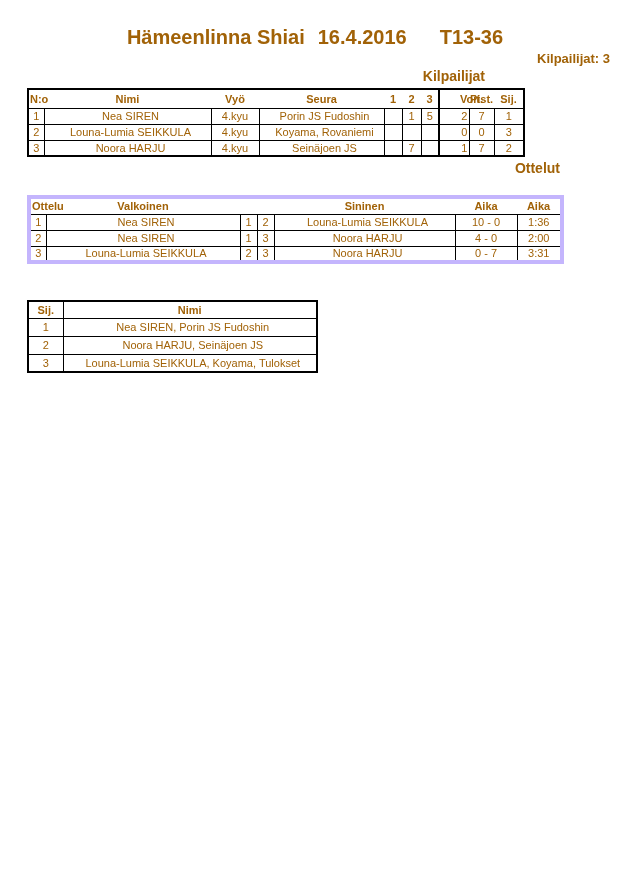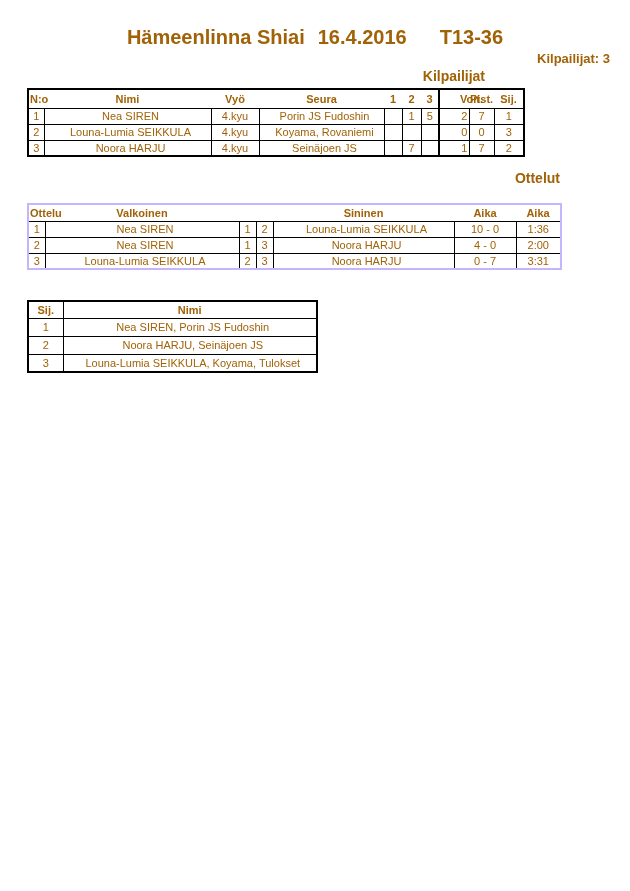--- a/index.html
+++ b/index.html
@@ -30,21 +30,21 @@
     font-size: 13px;
     font-weight: bold;
   }
   .section-heading {
     position: absolute;
     text-align: right;
     font-size: 14px;
     font-weight: bold;
   }
   #heading-competitors { top: 68px; left: 0;   width: 485px; }
-  #heading-matches     { top: 170px; left: 27px; width: 533px; }
+  #heading-matches     { top: 160px; left: 27px; width: 533px; }
   #heading-results     { top: 279px; left: 27px; width: 289px; }
 
   table {
     position: absolute;
     border-collapse: collapse;
     table-layout: fixed;
     background: #fff;
   }
   th, td {
     font-size: 11px;
@@ -62,21 +62,21 @@
   td { border: 1px solid #000; }
   td.left { text-align: center; padding-left: 6px; }
   th.flush-left { text-align: center; padding-left: 1px; }
   .thick-left { border-left: 2px solid #000 !important; padding-left: 20px; }
   th.vline-right { border-right: 1px solid #000; }
 
   #table-competitors { left: 27px; top: 88px;  width: 496px; border: 2px solid #000; }
   #table-competitors th { height: 19px; }
   #table-competitors td { height: 16px; }
 
-  #table-matches { left: 27px; top: 195px; width: 533px; border: 2px solid #c4b5fd; margin-top: 8px; }
+  #table-matches { left: 27px; top: 195px; width: 533px; border: 4px solid #c4b5fd; }
   #table-matches th { height: 17px; }
   #table-matches td { height: 16px; }
 
   #table-results { left: 27px; top: 300px; width: 289px; border: 2px solid #000; }
   #table-results th { height: 17px; }
   #table-results td { height: 18px; }
 </style>
 </head>
 <body>
 

